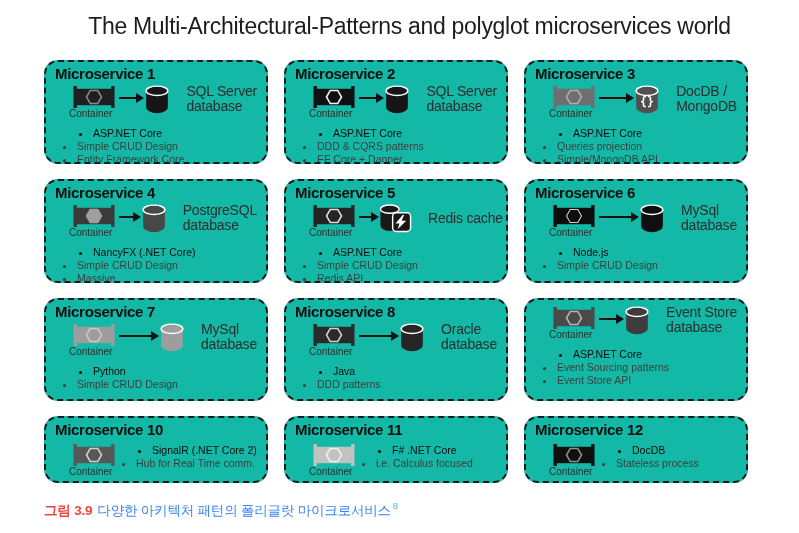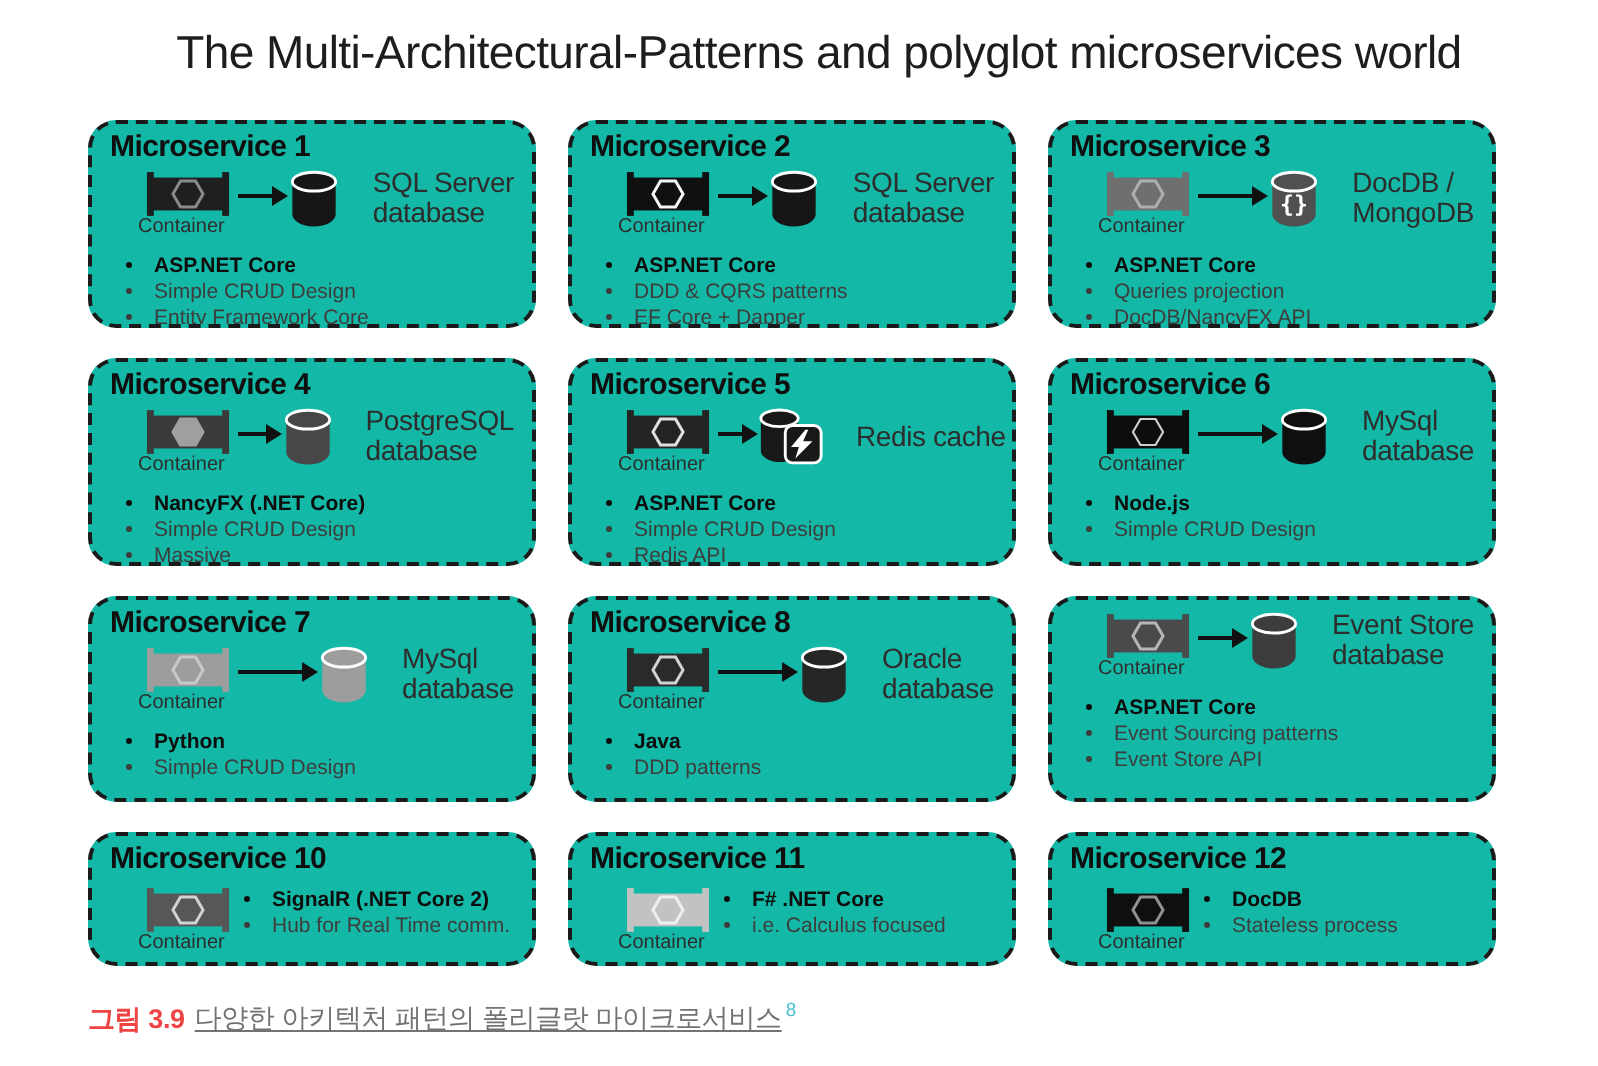--- a/index.html
+++ b/index.html
@@ -37,21 +37,21 @@
   }
   .db-icon{width:26px;height:29px;flex:none;margin-top:1px;}
   .db-icon.wide{width:33px;}
   .db-label{font-size:14px;line-height:15px;color:#2d2d2d;margin-left:16px;flex:none;letter-spacing:-0.2px;}
   .db-label.single{margin-top:8px;}
   ul.bullets{
     margin:4px 0 0 0;padding-left:21px;list-style:disc;
     font-size:10.5px;line-height:12px;color:#3d3d3d;
   }
   ul.bullets li{margin:0 0 1px 0;padding-left:1px;}
-  ul.bullets li:first-child{font-weight:bold;color:#0d0d0d;}
+  ul.bullets li:first-child{font-weight:normal;color:#0d0d0d;margin-left:16px;}
   .bottom-row{display:flex;align-items:flex-start;margin:4px 0 0 14px;}
   .bottom-row .bullets{margin-top:2px;padding-left:16px;}
   .caption{position:absolute;left:44px;top:500px;font-size:13.5px;color:#3c3c3c;letter-spacing:-0.2px;}
   .cap-label{font-weight:bold;margin-right:5px;}
   .cap-sup{font-size:9.5px;vertical-align:super;margin-left:2px;}
 </style>
 </head>
 <body>
 
 <div class="page-title">The Multi-Architectural-Patterns and polyglot microservices world</div>
@@ -135,21 +135,21 @@
         <text x="18" y="29" text-anchor="middle" font-size="16" font-weight="bold" fill="#ffffff" font-family="DejaVu Sans Mono, monospace">{}</text>
       </svg>
       <div class="db-label">
         <div>DocDB /</div>
         <div>MongoDB</div>
       </div>
     </div>
     <ul class="bullets">
       <li>ASP.NET Core</li>
       <li>Queries projection</li>
-      <li>DocDB/NancyFX API</li>
+      <li>Simple/MongoDB API</li>
     </ul>
   </div>
 
   <div class="card">
     <div class="card-title">Microservice 4</div>
     <div class="diagram">
       <div class="container-wrap">
         <svg class="container-icon" viewBox="0 0 60 38">
           <rect x="0" y="3" width="5" height="32" fill="#3a3a3a"></rect>
           <rect x="55" y="3" width="5" height="32" fill="#3a3a3a"></rect>
@@ -371,14 +371,14 @@
       <ul class="bullets">
         <li>DocDB</li>
         <li>Stateless process</li>
       </ul>
     </div>
   </div>
 
 </div>
 
 <div class="caption">
-  <span class="cap-label" style="color: #ef4444;">그림 3.9</span><span class="cap-text" style="color: #737373; text-decoration: underline;">다양한 아키텍처 패턴의 폴리글랏 마이크로서비스</span><sup class="cap-sup" style="color: rgb(76, 192, 207);">8</sup>
+  <span class="cap-label" style="color: #ef4444;">그림 3.9</span><span class="cap-text" style="color: #3b82f6;">다양한 아키텍처 패턴의 폴리글랏 마이크로서비스</span><sup class="cap-sup" style="color: rgb(76, 192, 207);">8</sup>
 </div>
 
 </body></html>

